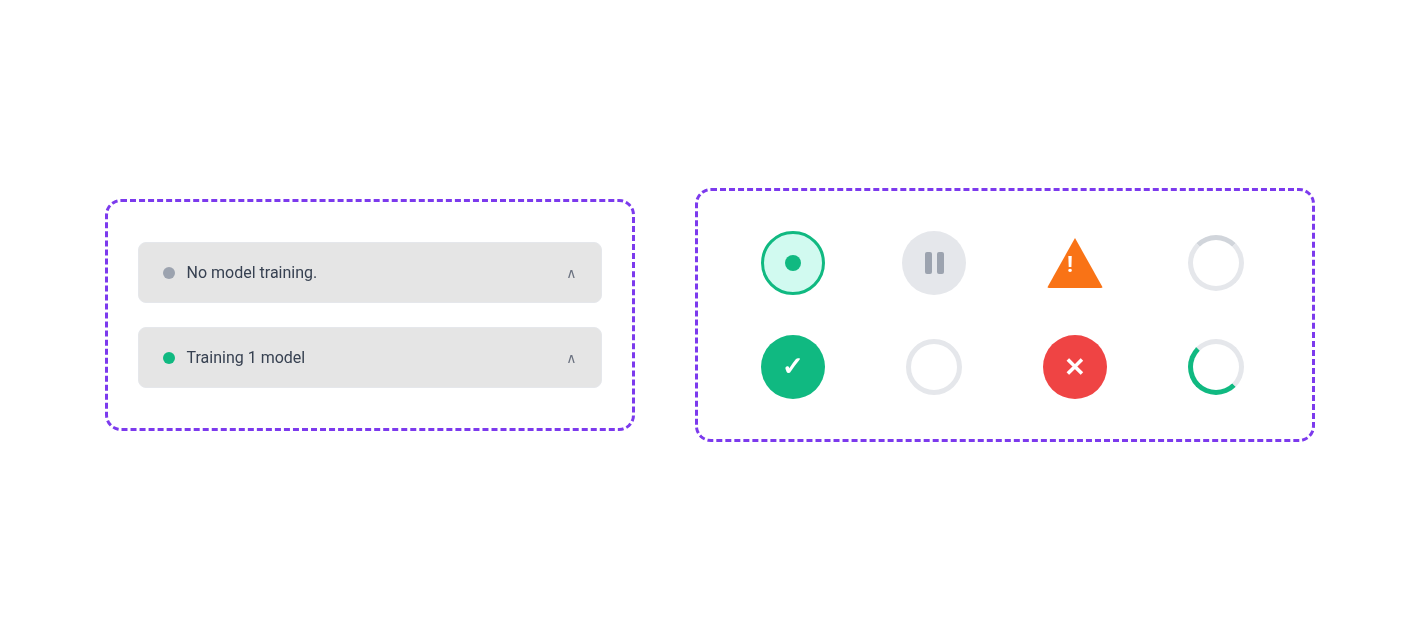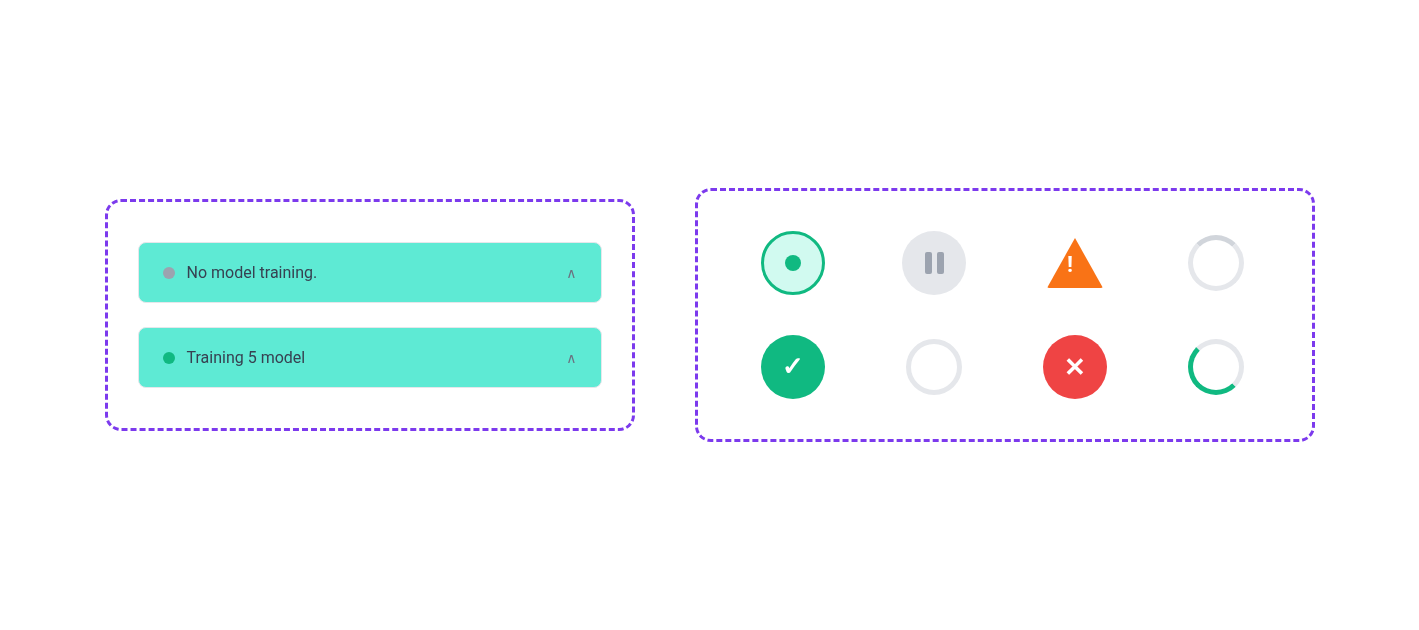--- a/index.html
+++ b/index.html
@@ -19,21 +19,21 @@
       border: 3px dashed #7c3aed;
       border-radius: 16px;
       padding: 40px 30px;
       display: flex;
       flex-direction: column;
       gap: 24px;
       width: 530px;
     }
 
     .status-item {
-      background: #5eead4;
+      background: #e5e5e5;
       border: 1px solid #e5e7eb;
       border-radius: 8px;
       padding: 20px 24px;
       display: flex;
       align-items: center;
       justify-content: space-between;
       cursor: pointer;
     }
 
     .status-item-left {
@@ -213,21 +213,21 @@
     <div class="status-item-left">
       <div class="dot-gray"></div>
       <span class="status-label">No model training.</span>
     </div>
     <span class="chevron">∧</span>
   </div>
 
   <div class="status-item">
     <div class="status-item-left">
       <div class="dot-green"></div>
-      <span class="status-label">Training 5 model</span>
+      <span class="status-label">Training 1 model</span>
     </div>
     <span class="chevron">∧</span>
   </div>
 </div>
 
 <div class="panel-right">
 
   <div class="icon-circle icon-recording"></div>
 
   <div class="icon-circle icon-pause">

